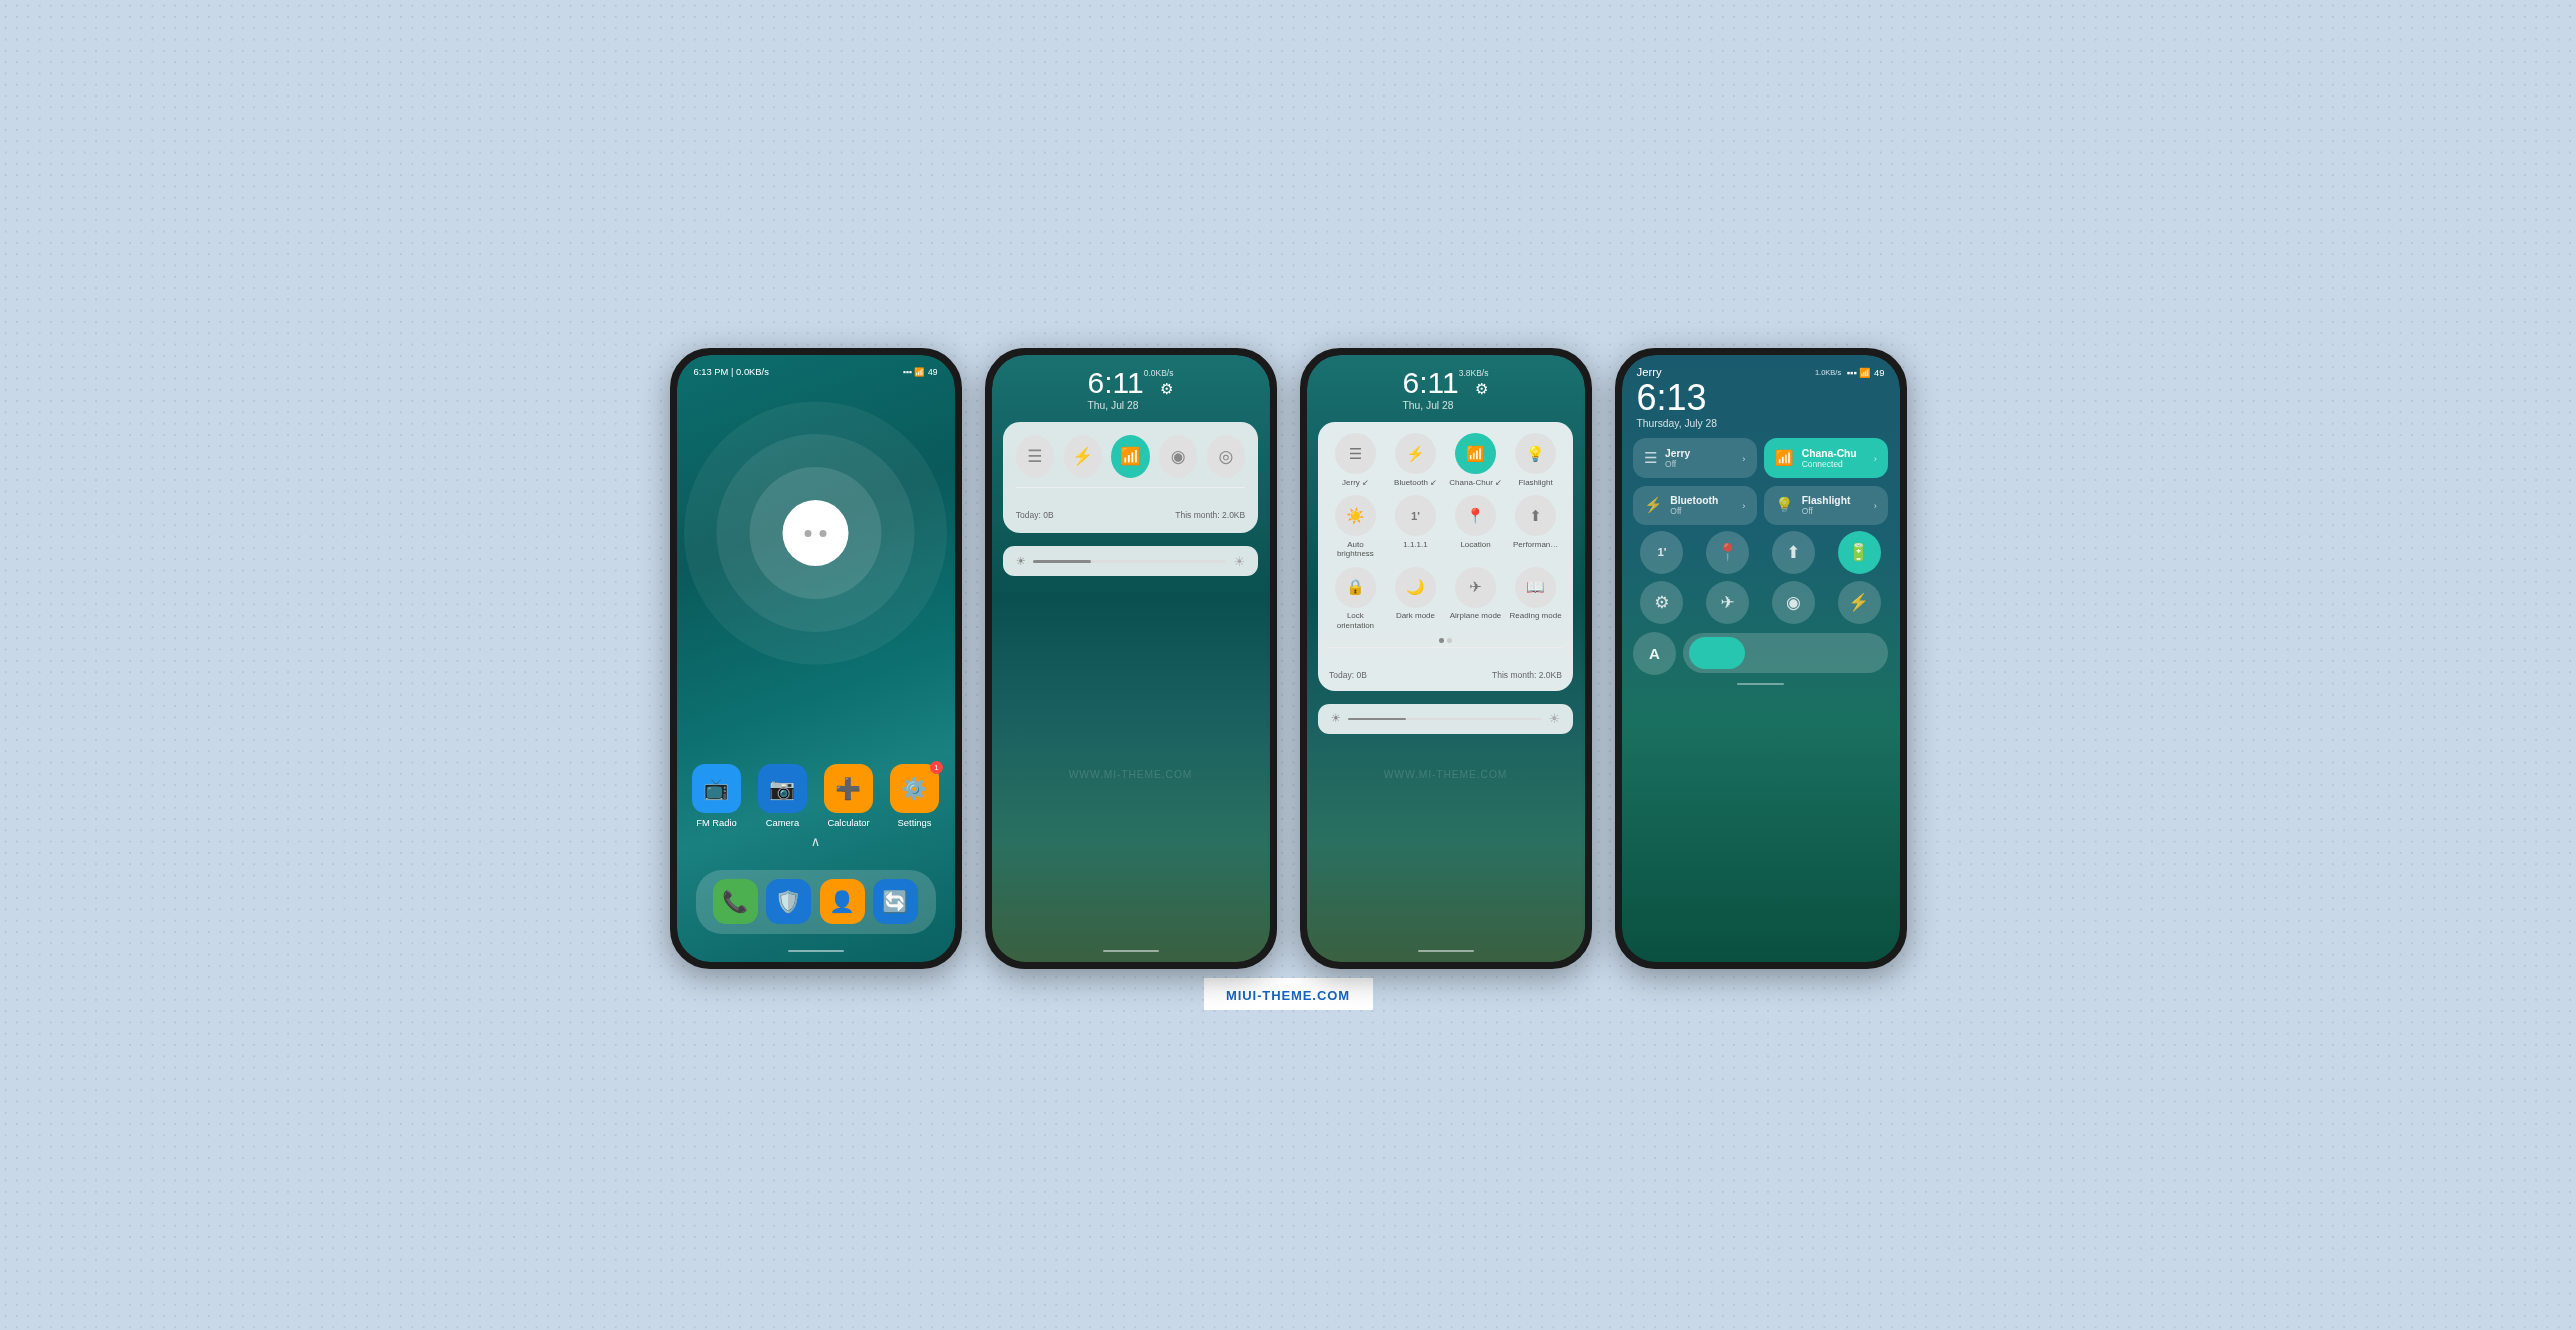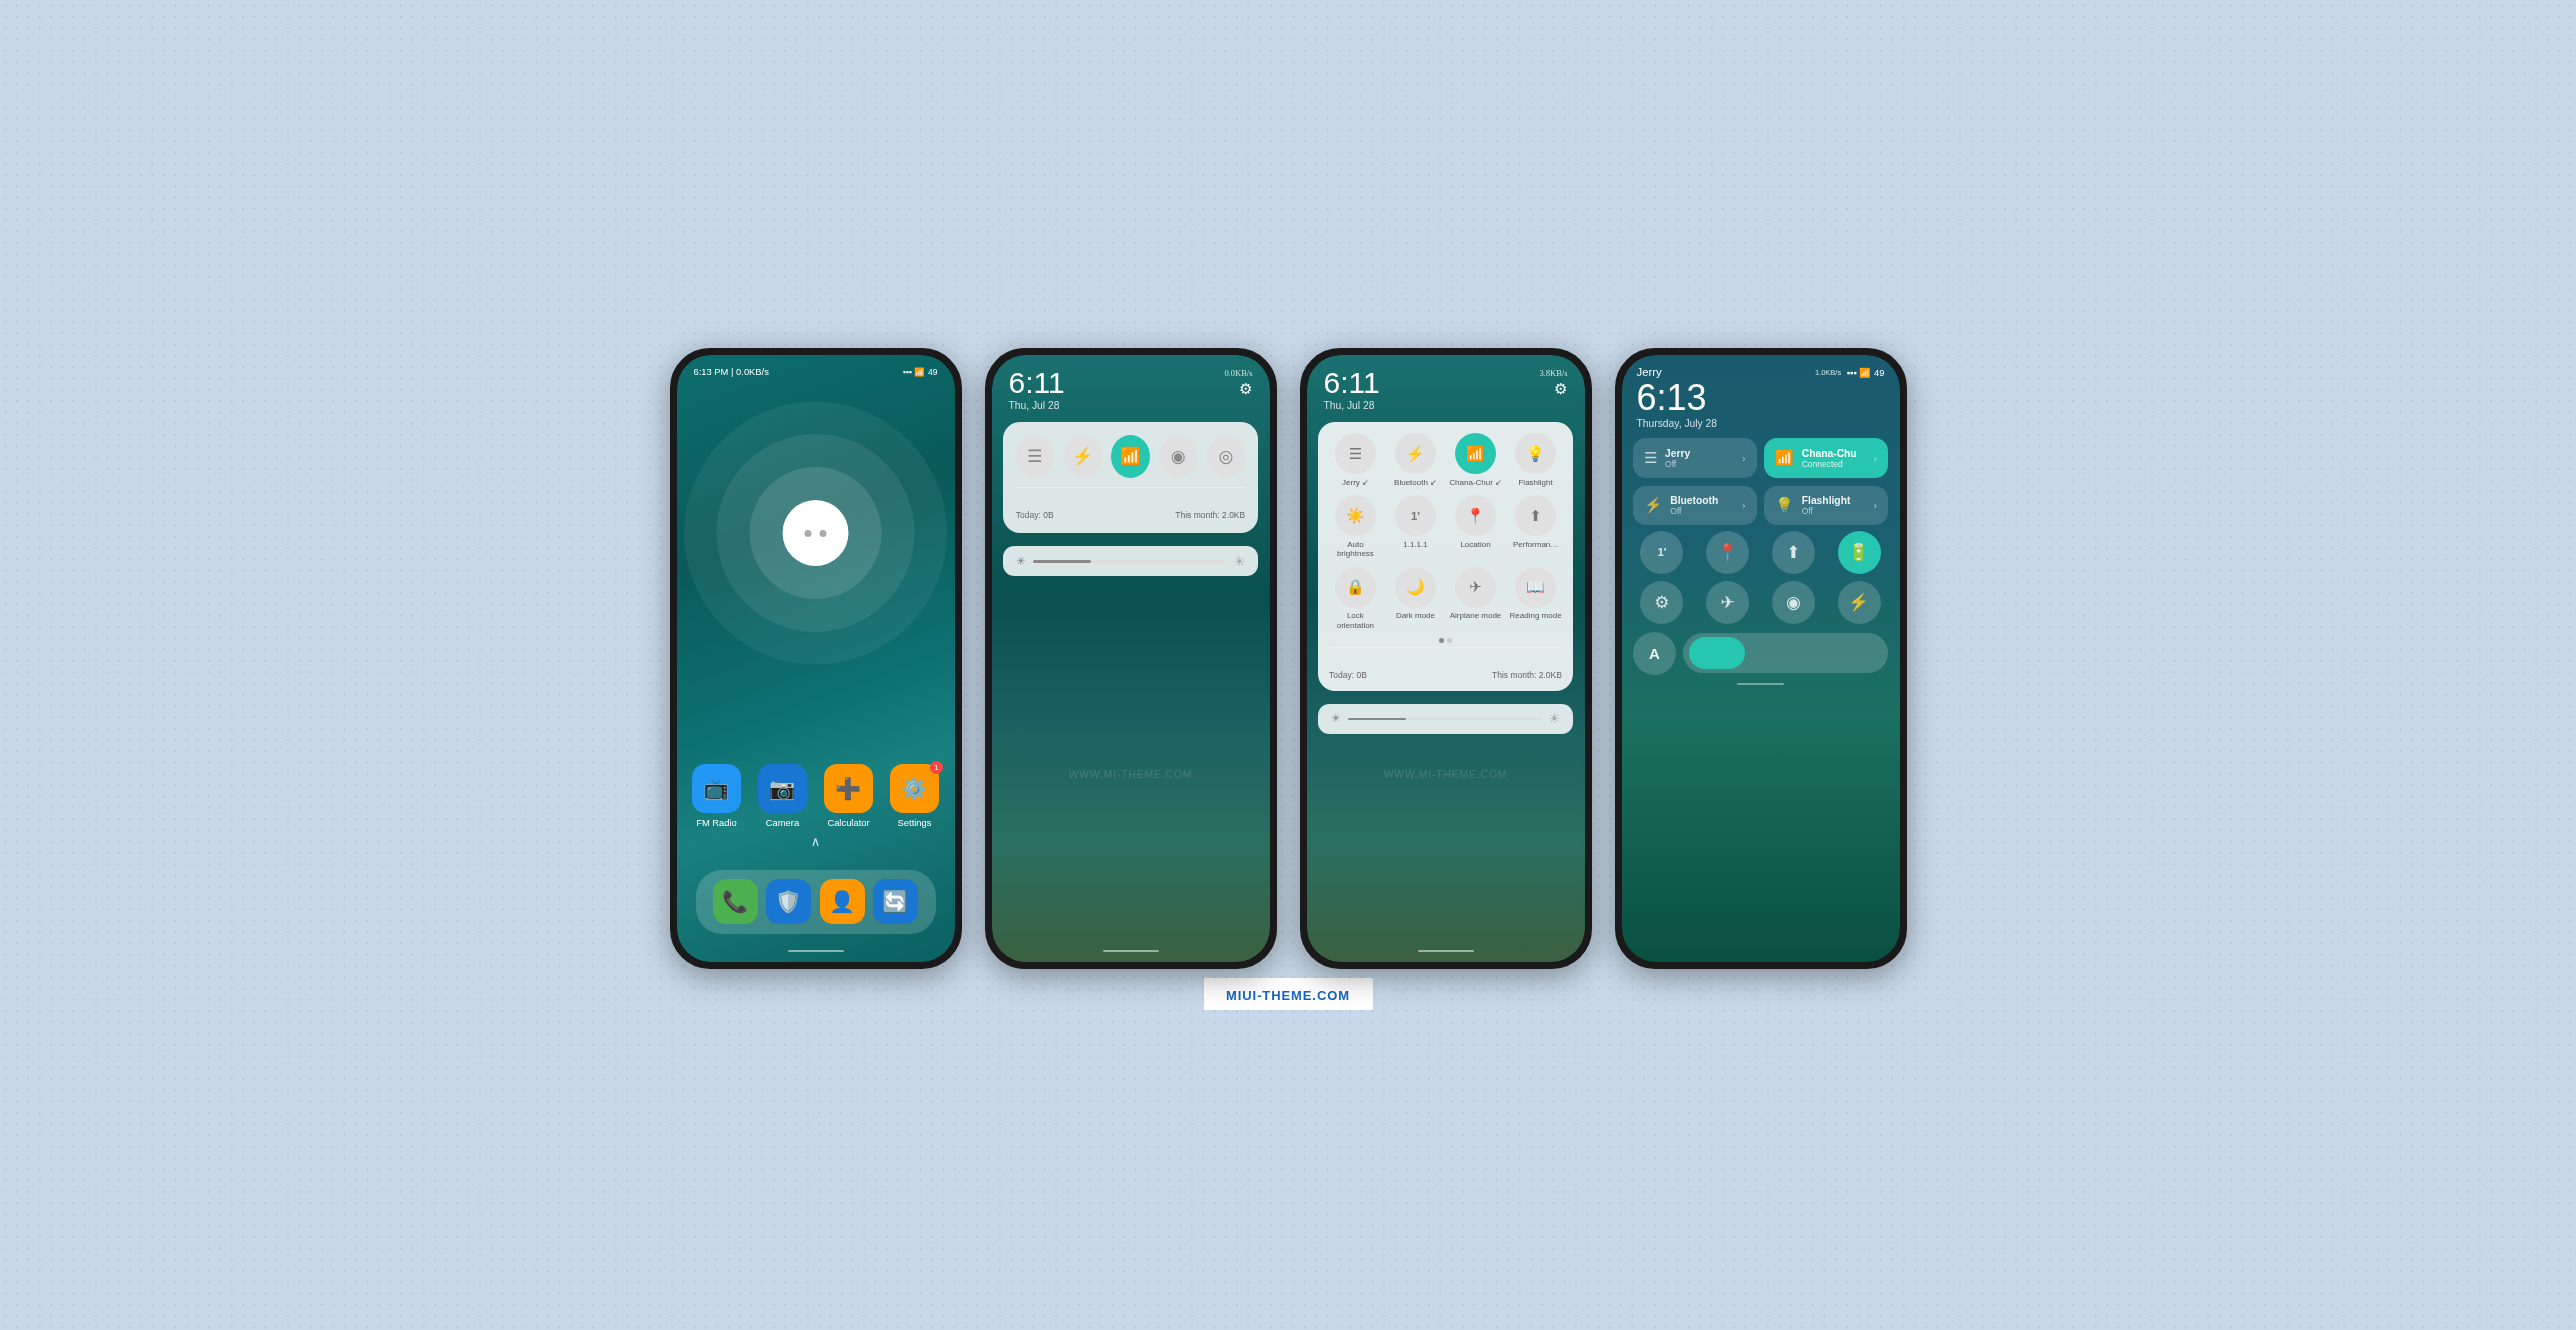--- a/index.html
+++ b/index.html
@@ -143,27 +143,27 @@
       width: 100%;
       height: 100%;
       background: linear-gradient(180deg, #1a7070 0%, #0a5050 40%, #1a6060 60%, #2a7060 80%, #3a6040 100%);
       position: relative;
       display: flex;
       flex-direction: column;
     }
     .notif-header {
       padding: 13px 17px 5.6px;
       display: flex;
-      justify-content: space-between;
+      justify-content: center;
       align-items: flex-start;
     }
     .notif-time { color: #fff; font-size: 30px; font-weight: 300; line-height: 1; }
     .notif-date { color: rgba(255,255,255,0.8); font-size: 10.3px; margin-top: 1.9px; }
     .notif-top-right { display: flex; flex-direction: column; align-items: flex-end; gap: 1.9px; }
-    .notif-speed { color: rgba(255,255,255,0.8); font-size: 8.5px; font-family: Liberation Serif, serif; }
+    .notif-speed { color: rgba(255,255,255,0.8); font-size: 8.5px; }
     .notif-gear { color: #fff; font-size: 15px; }
 
     .quick-panel {
       margin: 5.6px 11.3px;
       background: rgba(255,255,255,0.85);
       border-radius: 17px;
       padding: 13px;
     }
     .quick-tiles-row {
       display: flex;

